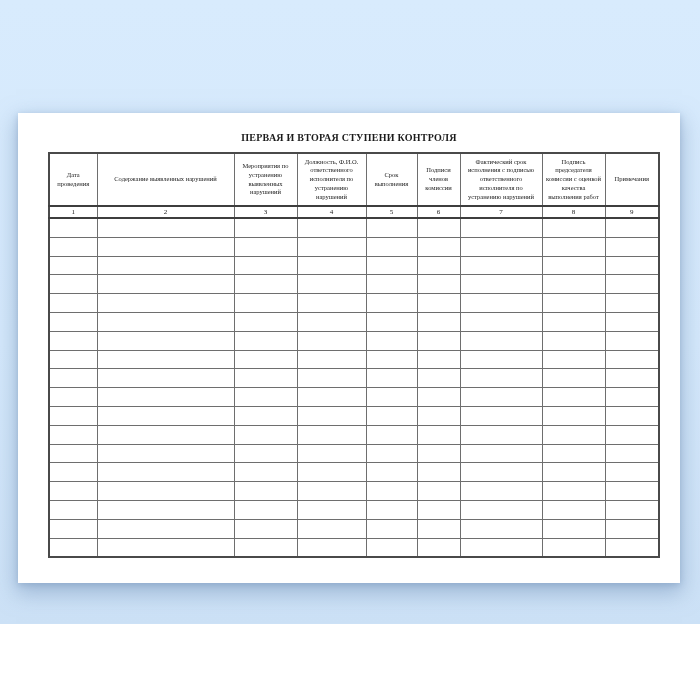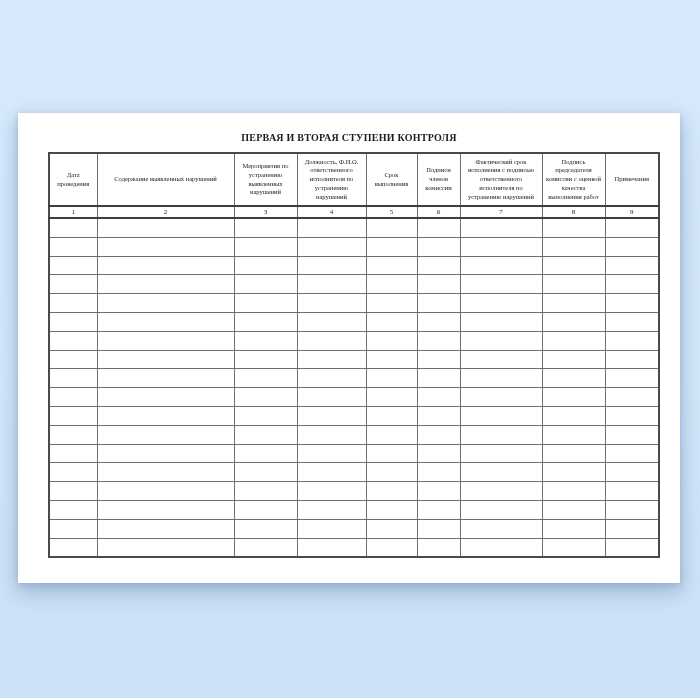--- a/index.html
+++ b/index.html
@@ -6,21 +6,21 @@
     margin: 0;
     padding: 0;
     width: 700px;
     height: 700px;
     overflow: hidden;
     font-family: "Liberation Serif", "DejaVu Serif", serif;
   }
   .stage {
     position: relative;
     width: 700px;
-    height: 698px;
+    height: 624px;
     background: linear-gradient(180deg, #d8ebfd 0%, #d4e8fb 55%, #cce1f6 100%);
     font-family: Liberation Serif, serif;
   }
   .page {
     position: absolute;
     left: 18px;
     top: 113px;
     width: 662px;
     height: 470px;
     background: #ffffff;

